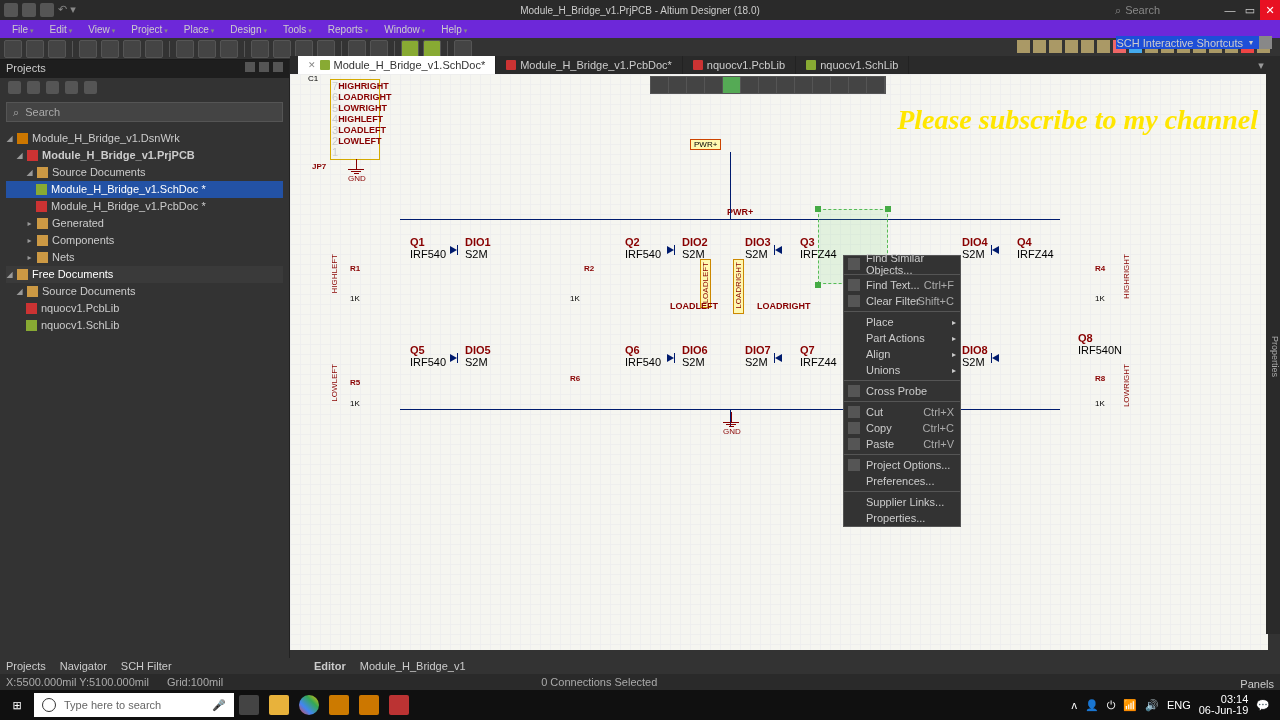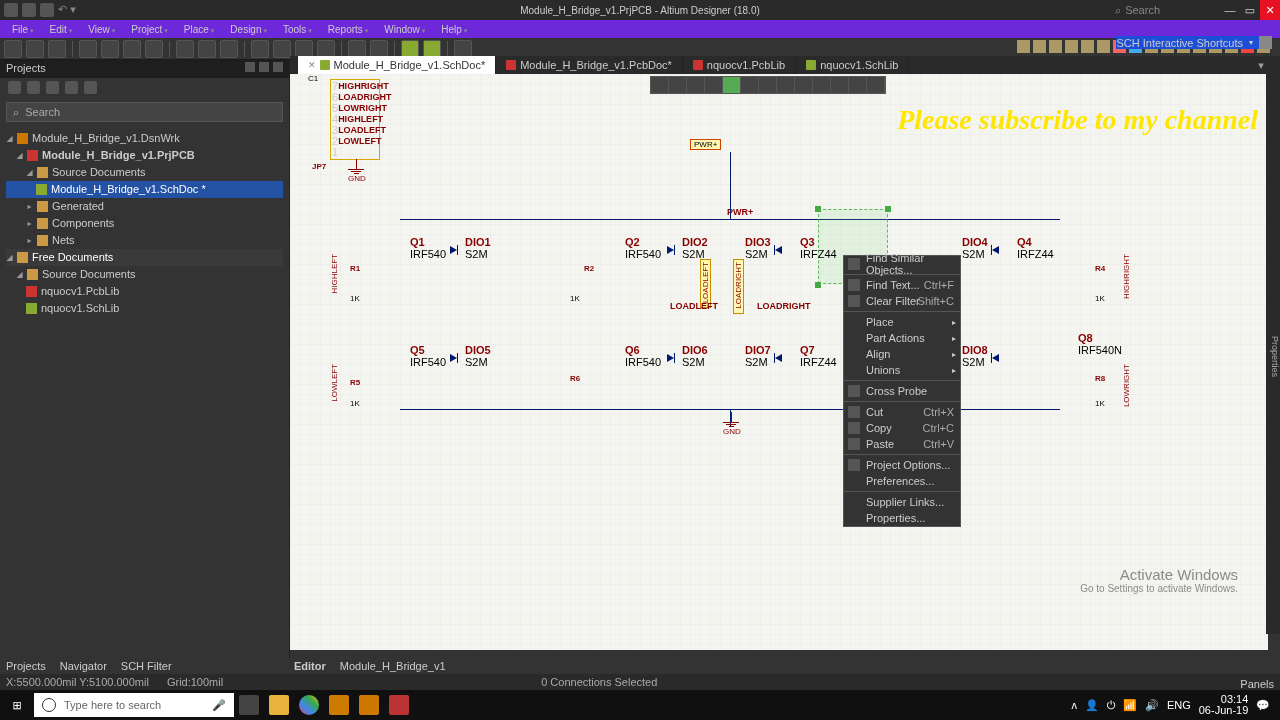--- a/index.html
+++ b/index.html
@@ -231,20 +231,24 @@
         </div>
     <div class="nd i2">
           <span class="toggle">◢</span>
           <span class="folder-ico"></span>
           <span>Source Documents</span>
         </div>
     <div class="nd i3 sel">
           <span class="file-ico" style="background:#8a3"></span>
           <span>Module_H_Bridge_v1.SchDoc *</span>
         </div>
+    <div class="nd i3">
+          <span class="file-ico" style="background:#c33"></span>
+          <span>Module_H_Bridge_v1.PcbDoc *</span>
+        </div>
     <div class="nd i2">
           <span class="toggle">▸</span>
           <span class="folder-ico"></span>
           <span>Generated</span>
         </div>
     <div class="nd i2">
           <span class="toggle">▸</span>
           <span class="folder-ico"></span>
           <span>Components</span>
         </div>
@@ -409,24 +413,20 @@
     <div class="diode" style="left:702px;top:280px;transform:scaleX(-1)"></div>
     <div class="part" style="left:788px;top:258px"><span class="designator">Q8</span><br><span>IRF540N</span></div>
     <div class="part designator" style="left:805px;top:300px">R8</div>
     <div class="part" style="left:805px;top:325px">1K</div>
 
     <div class="vert-txt" style="position:absolute;left:40px;top:180px">HIGHLEFT</div>
     <div class="vert-txt" style="position:absolute;left:40px;top:290px">LOWLEFT</div>
     <div class="vert-txt" style="position:absolute;left:832px;top:180px">HIGHRIGHT</div>
     <div class="vert-txt" style="position:absolute;left:832px;top:290px">LOWRIGHT</div>
 
-    <div class="win-activate">
-      <div style="font-size:15px;color:#8a8a8a">Activate Windows</div>
-      <div style="font-size:10px;color:#8a8a8a">Go to Settings to activate Windows.</div>
-    </div>
   </div>
 </div>
 
 <div class="floatbar">
   <div class="fb"></div>
       <div class="fb"></div>
   <div class="fb"></div>
       <div class="fb"></div>
   <div class="fb sel"></div>
       <div class="fb"></div>
@@ -510,21 +510,21 @@
   <div class="row">
         <span>Properties...</span>
       </div>
 </div>
 
 <div class="bottom-tabs">
   <span>Projects</span>
   <span>Navigator</span>
   <span>SCH Filter</span>
 </div>
-<div class="bottom-tabs" style="left:288px;text-align:right;">
+<div class="bottom-tabs" style="left:308px;text-align:right;">
   <span style="font-weight:bold">Editor</span>
   <span>Module_H_Bridge_v1</span>
 </div>
 
 <div class="status">
   <span>X:5500.000mil Y:5100.000mil</span>
   <span>Grid:100mil</span>
   <span class="editor">0 Connections Selected</span>
   <span class="panels-btn">Panels</span>
 </div>

